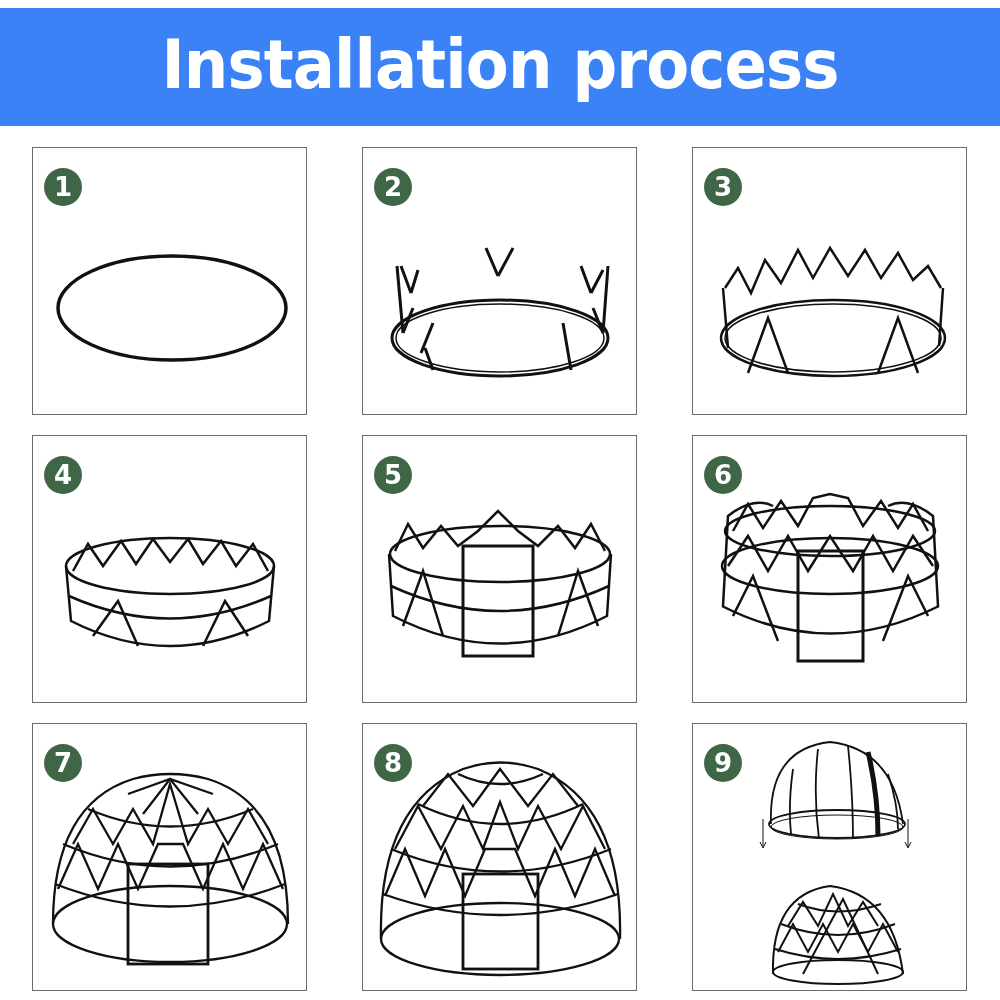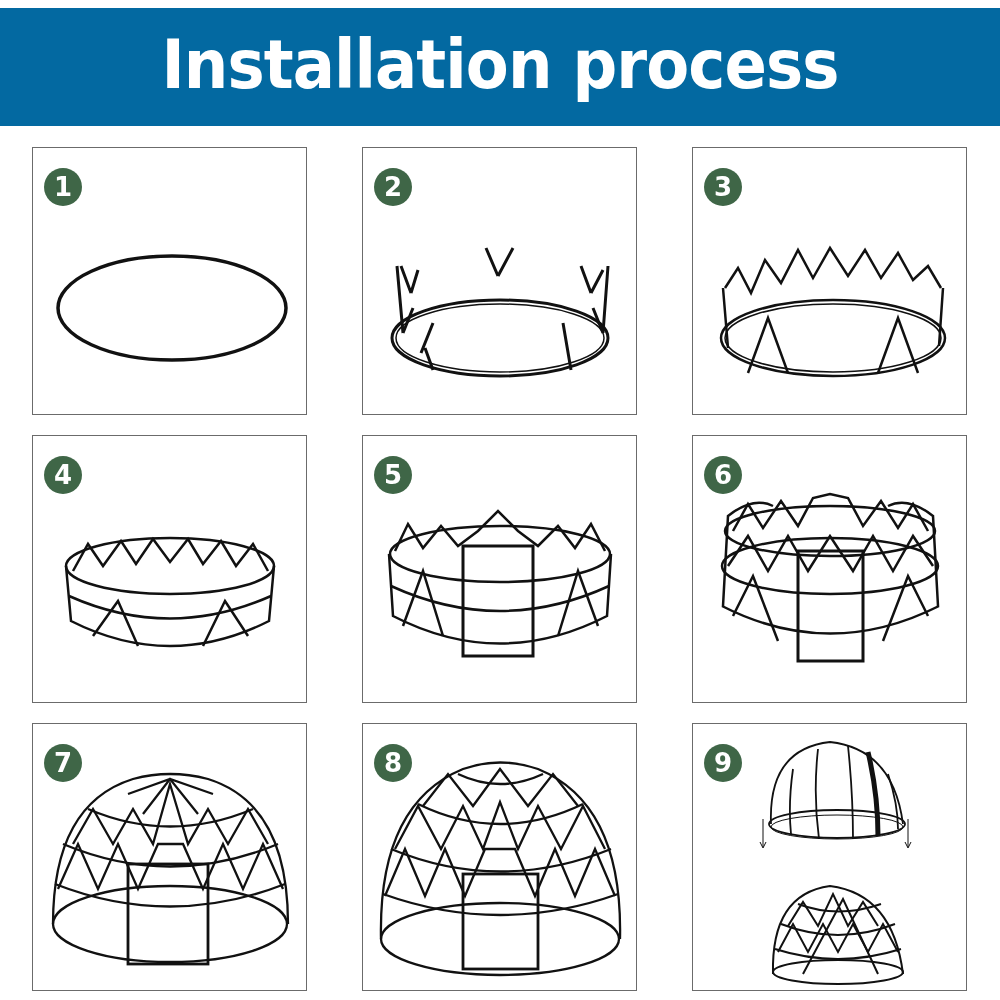--- a/index.html
+++ b/index.html
@@ -1,20 +1,20 @@
 <!DOCTYPE html>
 <html><head>
 <meta charset="utf-8">
 <style>
   * { margin:0; padding:0; box-sizing:border-box; }
   html, body { width:1000px; height:1000px; background:#ffffff; overflow:hidden; }
   body { position:relative; font-family:"Liberation Sans", "DejaVu Sans", sans-serif; }
   .header {
     position:absolute; left:0; top:8px; width:1000px; height:118px;
-    background:#0369a1;
+    background:#3b82f6;
     display:flex; align-items:center; justify-content:center;
   }
   .header-title {
     color:#ffffff; font-family:"DejaVu Sans", "Liberation Sans", sans-serif;
     font-weight:bold; font-size:68px; letter-spacing:-1px;
     transform:scaleX(0.92);
     line-height:1;
     margin-top:-4px;
   }
   .panel {

